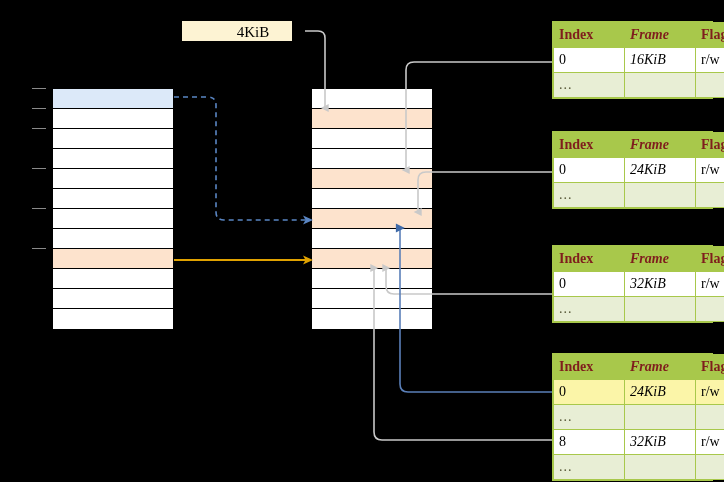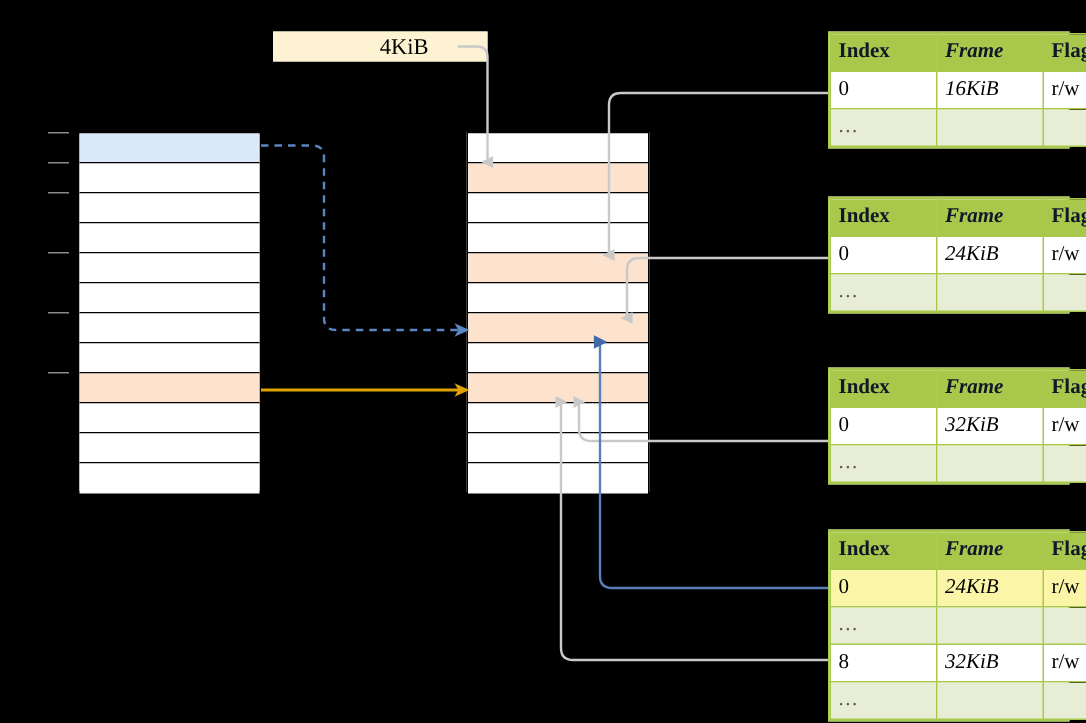--- a/index.html
+++ b/index.html
@@ -22,39 +22,39 @@
 
   
   #sizeLabel{position:absolute;box-sizing:border-box;
     background:#fdf3d3;border:1px solid #fdf3d3;
     font-size:15px;line-height:20px;text-align:center;color:#000;}
 
   
   .ptable{position:absolute;border:1px solid #a8c84b;border-collapse:collapse;
           background:#fff;box-sizing:border-box;}
   .ptable table{border-collapse:collapse;width:100%;table-layout:fixed;}
-  .ptable th{background:#a8c84b;color:#0f172a;font-weight:bold;font-size:14px;
+  .ptable th{background:#a8c84b;color:#7f1d1d;font-weight:bold;font-size:14px;
              text-align:left;padding:1px 5px;border:1px solid #a8c84b;
              height:22px;white-space:nowrap;}
   .ptable td{font-size:14px;text-align:left;padding:1px 5px;
              border:1px solid #a8c84b;height:22px;background:#fff;
              white-space:nowrap;overflow:hidden;}
   .ptable tr.ell td{background:#e8eed5;color:#5a5a3a;letter-spacing:1px;}
   .ptable td.hl{background:#fbf5a8;}
   .ptable td.hl span{background:#fbf5a8;}
   .c-idx{width:60px;}
   .c-frm{width:60px;font-style:italic;}
   .c-flg{width:40px;}
 </style>
 </head>
 <body>
 
 <div id="stage">
 
-  <div id="sizeLabel" style="left: 182px; top: 21px; width: 143px; height: 20px; padding-left: 32px;">4KiB</div>
+  <div id="sizeLabel" style="left: 182px; top: 21px; width: 110px; height: 20px; padding-left: 32px;">4KiB</div>
 
   <div class="memcol" id="vcol" style="left: 52px; top: 88px; width: 122px; height: 240px;">
       <div class="cell blue" style="height: 20px;"></div>
       <div class="cell" style="height: 20px;"></div>
       <div class="cell" style="height: 20px;"></div>
       <div class="cell" style="height: 20px;"></div>
       <div class="cell" style="height: 20px;"></div>
       <div class="cell" style="height: 20px;"></div>
       <div class="cell" style="height: 20px;"></div>
       <div class="cell" style="height: 20px;"></div>

